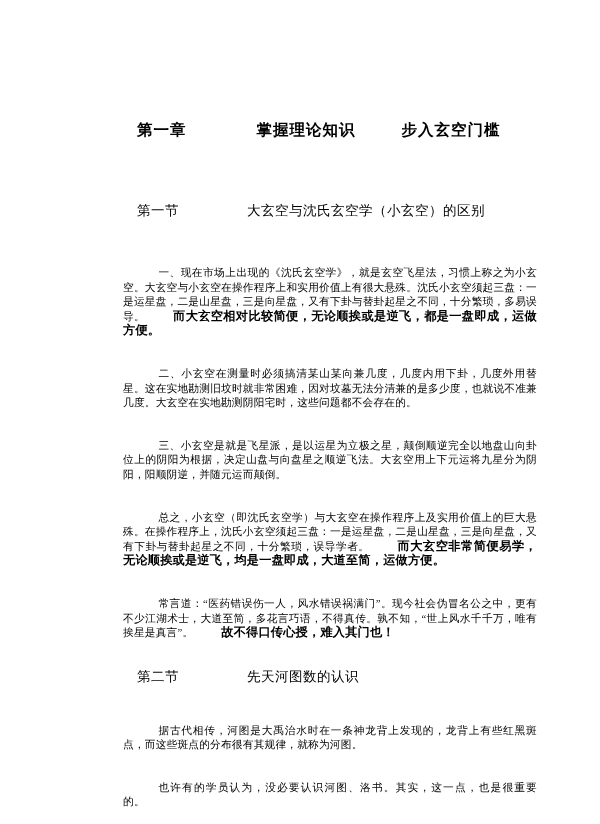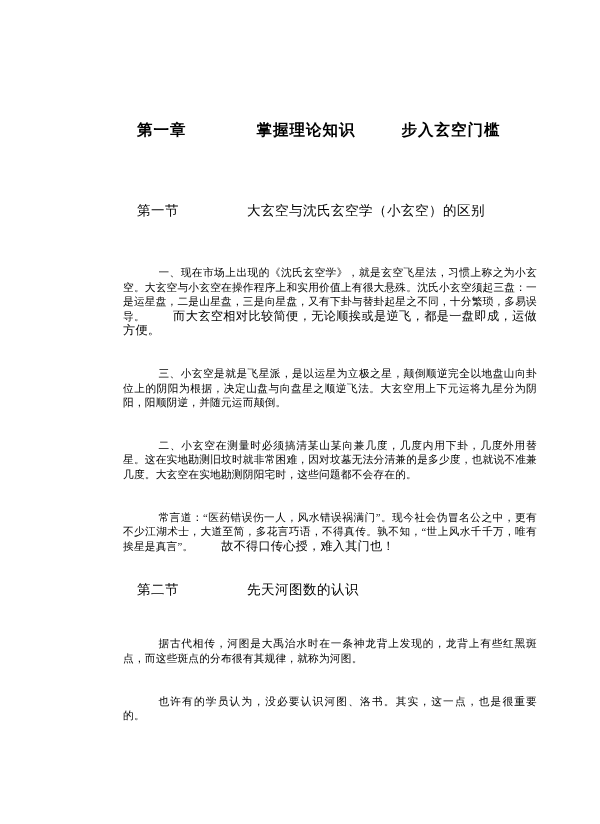--- a/index.html
+++ b/index.html
@@ -39,21 +39,21 @@
   h2.section-1 { margin-top: 33px; margin-bottom: 17px; }
   h2.section-2 { margin-bottom: 9px; }
   p.body {
     font-size: 10.7px;
     line-height: 14.6px;
     text-align: justify;
     text-indent: 2em;
     letter-spacing: 0.2px;
   }
   p.body .b {
-    font-weight: normal;
+    font-weight: bold;
     font-size: 12.2px;
   }
   .footer {
     position: absolute;
     left: 67px;
     top: 790px;
     width: 456px;
     display: flex;
     justify-content: flex-start;
     font-size: 10px;
@@ -65,24 +65,25 @@
 
 <div class="page">
   <div class="content">
 
     <h1 class="chapter"><span>第一章</span><span class="t1">掌握理论知识</span><span class="t2">步入玄空门槛</span></h1>
 
     <h2 class="section section-1"><span>第一节</span><span class="stitle">大玄空与沈氏玄空学（小玄空）的区别</span></h2>
 
     <p class="body"><span>一、现在市场上出现的《沈氏玄空学》，就是玄空飞星法，习惯上称之为小玄空。大玄空与小玄空在操作程序上和实用价值上有很大悬殊。沈氏小玄空须起三盘：一是运星盘，二是山星盘，三是向星盘，又有下卦与替卦起星之不同，十分繁琐，多易误导。</span><span class="b">而大玄空相对比较简便，无论顺挨或是逆飞，都是一盘即成，运做方便。</span></p>
 
+    <p class="body"><span>二、小玄空在测量时必须搞清某山某向兼几度，几度内用下卦，几度外用替星。这在实地勘测旧坟时就非常困难，因对坟墓无法分清兼的是多少度，也就说不准兼几度。大玄空在实地勘测阴阳宅时，这些问题都不会存在的。</span></p>
+
     <p class="body"><span>三、小玄空是就是飞星派，是以运星为立极之星，颠倒顺逆完全以地盘山向卦位上的阴阳为根据，决定山盘与向盘星之顺逆飞法。大玄空用上下元运将九星分为阴阳，阳顺阴逆，并随元运而颠倒。</span></p>
 
-    <p class="body"><span>二、小玄空在测量时必须搞清某山某向兼几度，几度内用下卦，几度外用替星。这在实地勘测旧坟时就非常困难，因对坟墓无法分清兼的是多少度，也就说不准兼几度。大玄空在实地勘测阴阳宅时，这些问题都不会存在的。</span></p>
-
+    <p class="body"><span>总之，小玄空（即沈氏玄空学）与大玄空在操作程序上及实用价值上的巨大悬殊。在操作程序上，沈氏小玄空须起三盘：一是运星盘，二是山星盘，三是向星盘，又有下卦与替卦起星之不同，十分繁琐，误导学者。</span><span class="b">而大玄空非常简便易学，无论顺挨或是逆飞，均是一盘即成，大道至简，运做方便。</span></p>
 
     <p class="body"><span>常言道：“医药错误伤一人，风水错误祸满门”。现今社会伪冒名公之中，更有不少江湖术士，大道至简，多花言巧语，不得真传。孰不知，“世上风水千千万，唯有挨星是真言”。</span><span class="b">故不得口传心授，难入其门也！</span></p>
 
     <h2 class="section section-2"><span>第二节</span><span class="stitle">先天河图数的认识</span></h2>
 
     <p class="body"><span>据古代相传，河图是大禹治水时在一条神龙背上发现的，龙背上有些红黑斑点，而这些斑点的分布很有其规律，就称为河图。</span></p>
 
     <p class="body"><span>也许有的学员认为，没必要认识河图、洛书。其实，这一点，也是很重要的。</span></p>
 
   </div>

